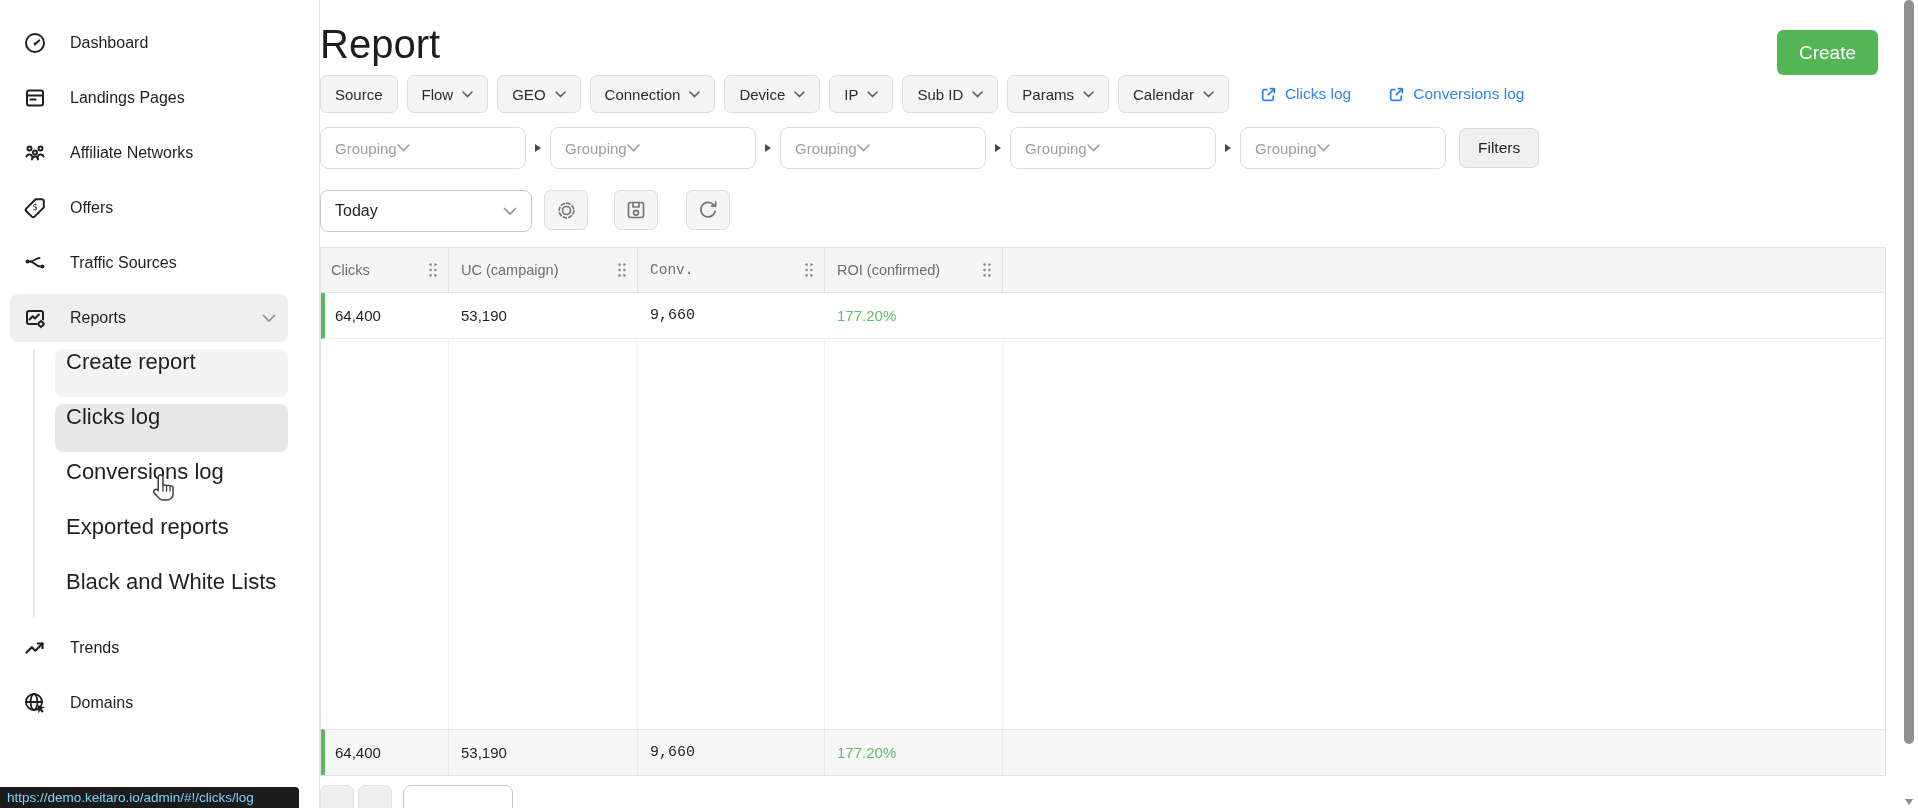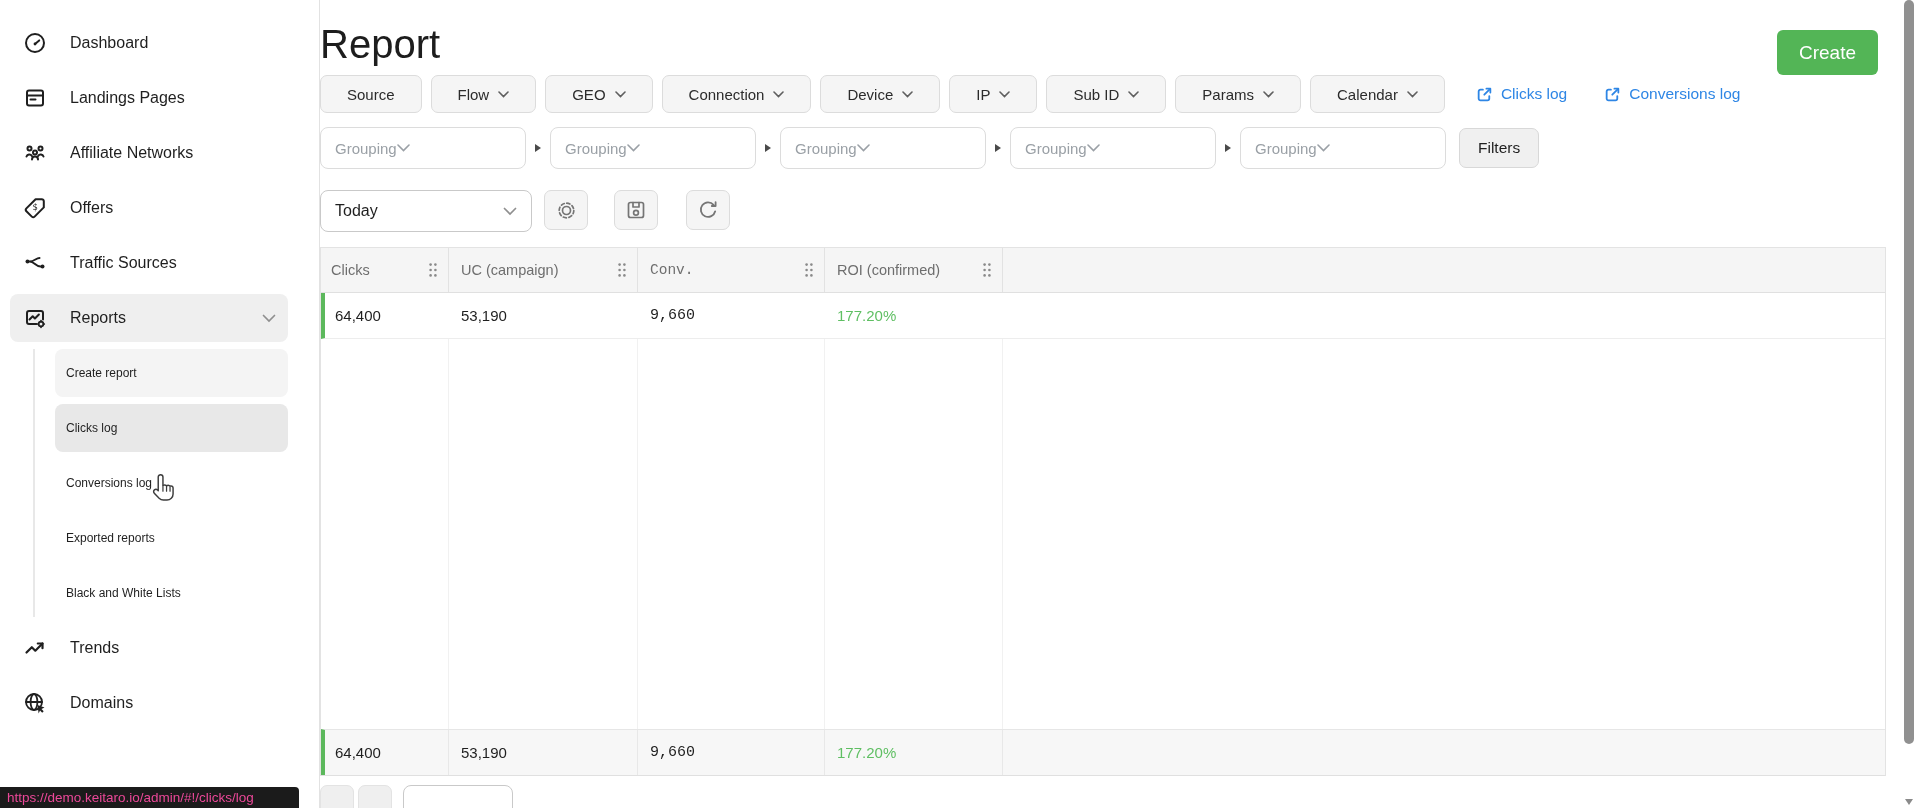--- a/index.html
+++ b/index.html
@@ -12,32 +12,32 @@
   .nav-item { width:278px; height:48px; margin:0 0 7px 10px; border-radius:8px;
     display:flex; align-items:center; padding:0 12px 0 12px; cursor:pointer; }
   .nav-item .ic { width:26px; height:26px; flex:0 0 26px; display:flex; align-items:center;
     justify-content:center; color:#1f1f1f; }
   .nav-item .lbl { margin-left:22px; font-size:16px; }
   .nav-item.active { background:#efefef; }
   .nav-item .chev { margin-left:auto; color:#8f8f8f; display:flex; }
   .sub-wrap { position:relative; }
   .sub-line { position:absolute; left:33px; top:0; width:2px; height:268px; background:#e8e8e8; }
   .sub-item { width:233px; height:48px; margin:0 0 7px 55px; border-radius:8px;
-    display:flex; align-items:center; padding-left:11px; font-size:12px; cursor:pointer; }
+    display:flex; padding-left:11px; font-size:22px; cursor:pointer; }
   .sub-item.selected { background:#f4f4f4; }
   .sub-item.hovered { background:#e8e8e8; }
 
   
   .main { position:absolute; left:300px; top:0; width:1618px; height:808px; padding-left:20px; }
   .page-title { font-size:40px; font-weight:400; margin-top:21px; height:46px; line-height:46px; color:#1d1d1d; }
   .create-btn { position:absolute; top:30px; right:40px; height:45px; padding:0 22px;
     background:#53b556; color:#fff; font-size:19px; border:none; border-radius:6px; cursor:pointer; }
 
   .chip-row { margin-top:8px; display:flex; align-items:center; gap:9px; height:38px; }
-  .chip { height:38px; display:flex; align-items:center; gap:9px; padding:0 26px;
+  .chip { height:38px; display:flex; align-items:center; gap:9px; padding:0 14px;
     background:#f5f5f5; border:1px solid #dcdcdc; border-radius:7px; font-size:15px; color:#2b2b2b; cursor:pointer; }
   .chip .caret { display:flex; color:#5f5f5f; }
   .ext-link { display:flex; align-items:center; gap:8px; color:#2e86e5; font-size:15.5px; cursor:pointer; }
   .ext-link.first { margin-left:22px; }
   .ext-link + .ext-link { margin-left:28px; }
 
   .group-row { margin-top:14px; display:flex; align-items:center; height:42px; }
   .g-select { width:206px; height:42px; background:#fff; border:1px solid #dcdcdc; border-radius:8px;
     display:flex; align-items:center; justify-content:flex-start; padding:0 14px; cursor:pointer; }
   .g-select .ph { font-size:15px; color:#9aa0a6; }
@@ -77,21 +77,21 @@
   .t-foot .cell { border-right:1px solid #e8e8e8; }
 
   .pagination { margin-top:9px; display:flex; align-items:flex-start; }
   .pg-btn { width:34px; height:30px; background:#efefef; border:1px solid #e3e3e3; border-radius:7px; cursor:pointer; }
   .pg-btn + .pg-btn { margin-left:4px; }
   .pg-select { width:110px; height:32px; margin-left:11px; background:#fff; border:1px solid #c9c9c9;
     border-radius:8px; cursor:pointer; }
 
   
   .status-bar { position:fixed; left:0; top:787px; width:299px; height:21px; background:#1b1b1b;
-    color:#ec4899; font-size:13.5px; display:flex; align-items:center; padding-left:7px;
+    color:#7dd3fc; font-size:13.5px; display:flex; align-items:center; padding-left:7px;
     border-top-right-radius:4px; z-index:20; white-space:nowrap; }
   .scrollbar { position:fixed; right:0; top:0; width:16px; height:808px; background:#fff; z-index:15; }
   .sb-thumb { position:absolute; left:2px; top:0; width:10px; height:744px; background:#909090; border-radius:5px; }
   .sb-arrow { position:absolute; left:3px; bottom:3px; width:0; height:0;
     border-left:4.5px solid transparent; border-right:4.5px solid transparent; border-top:6px solid #8a8a8a; }
   .cursor-hand { position:fixed; left:149px; top:473px; z-index:30; pointer-events:none; }
   svg { display:block; }
 </style>
 </head>
 <body>

